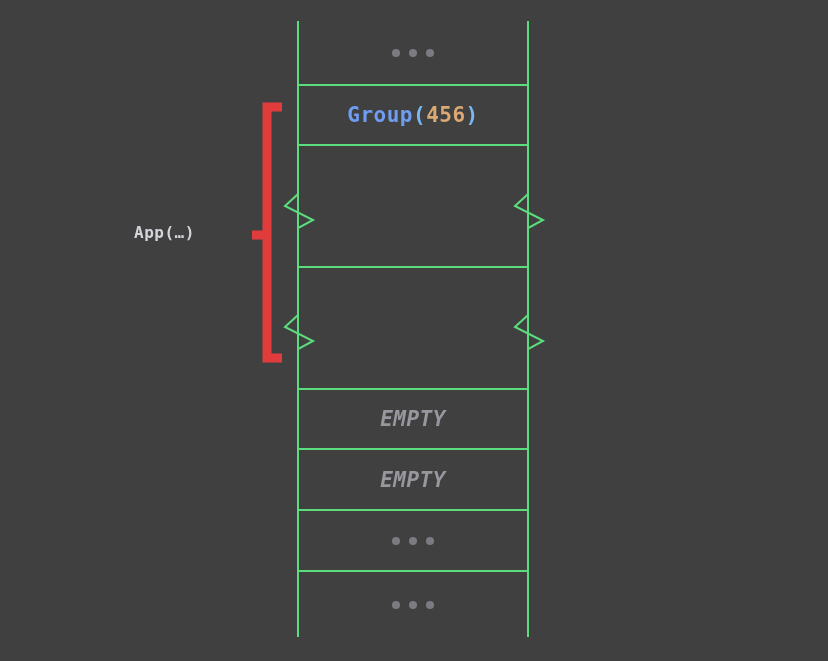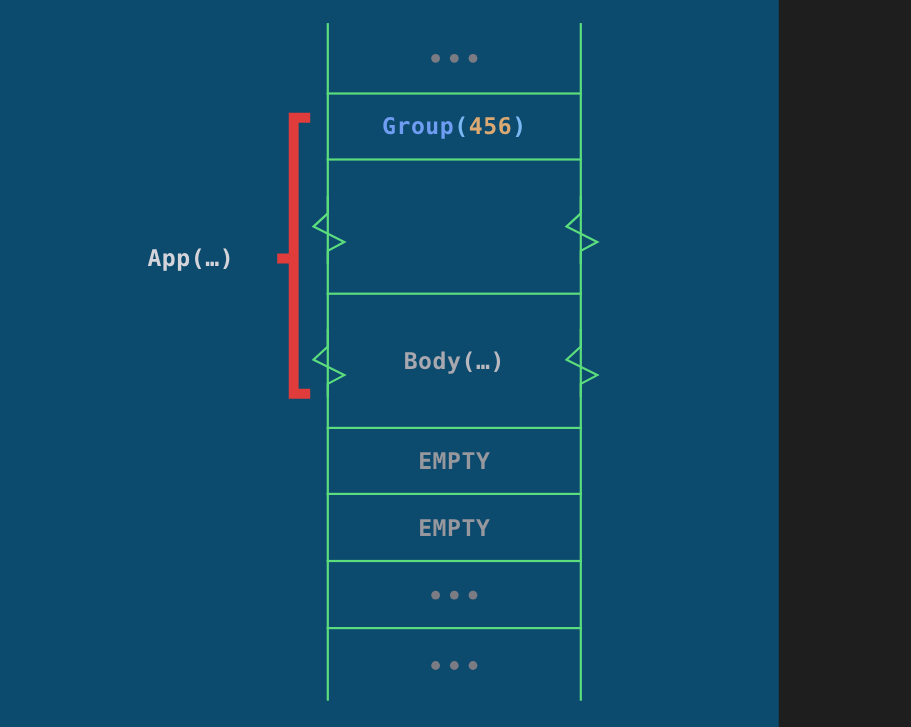--- a/index.html
+++ b/index.html
@@ -2,23 +2,23 @@
 <html><head>
 <meta charset="utf-8">
 <style>
   html, body {
     margin: 0;
     padding: 0;
     background: #1e1e1e;
   }
   #canvas {
     position: relative;
-    width: 708px;
+    width: 828px;
     height: 661px;
-    background: #0c4a6e;
+    background: #404040;
     overflow: hidden;
     font-family: "DejaVu Sans Mono", "Liberation Mono", monospace;
   }
 
   
   .table-rail {
     position: absolute;
     width: 2px;
     background: #5cdd7d;
   }
@@ -38,21 +38,21 @@
     font-size: 21px;
     font-weight: bold;
     letter-spacing: 0.5px;
     white-space: nowrap;
   }
   .t-gray   { color: #a8a8ae; }
   .t-dim    { color: #b8b8be; }
   .t-blue   { color: #6f9df2; }
   .t-paren  { color: #79b8f2; }
   .t-num    { color: #dba971; }
-  .t-empty  { color: #97979e; }
+  .t-empty  { color: #97979e; font-style: italic; }
 
   
   .dots {
     display: flex;
     gap: 9px;
     align-items: center;
   }
   .dots i {
     display: block;
     width: 8px;
@@ -68,21 +68,21 @@
   }
 
   
   .bracket {
     position: absolute;
     pointer-events: none;
   }
 
   .side-label {
     position: absolute;
-    font-size: 21px;
+    font-size: 16px;
     font-weight: bold;
     letter-spacing: 0.5px;
     color: #d4d4da;
     white-space: nowrap;
   }
 </style>
 </head>
 <body>
 
 <div id="canvas">
@@ -122,25 +122,20 @@
       </span>
   </div>
 
   <div class="cell" style="left:299px; top:86px; width:228px; height:58px;">
     <span class="cell-text">
       <span class="t-blue">Group</span><span class="t-paren">(</span><span class="t-num">456</span><span class="t-paren">)</span>
     </span>
   </div>
 
 
-  <div class="cell" style="left:299px; top:268px; width:228px; height:120px;">
-    <span class="cell-text">
-      <span class="t-gray">Body</span><span class="t-dim">(</span><span class="t-dim">…</span><span class="t-dim">)</span>
-    </span>
-  </div>
 
   <div class="cell" style="left:299px; top:390px; width:228px; height:58px;">
     <span class="cell-text t-empty">EMPTY</span>
   </div>
 
   <div class="cell" style="left:299px; top:450px; width:228px; height:59px;">
     <span class="cell-text t-empty">EMPTY</span>
   </div>
 
   <div class="cell" style="left:299px; top:511px; width:228px; height:59px;">

